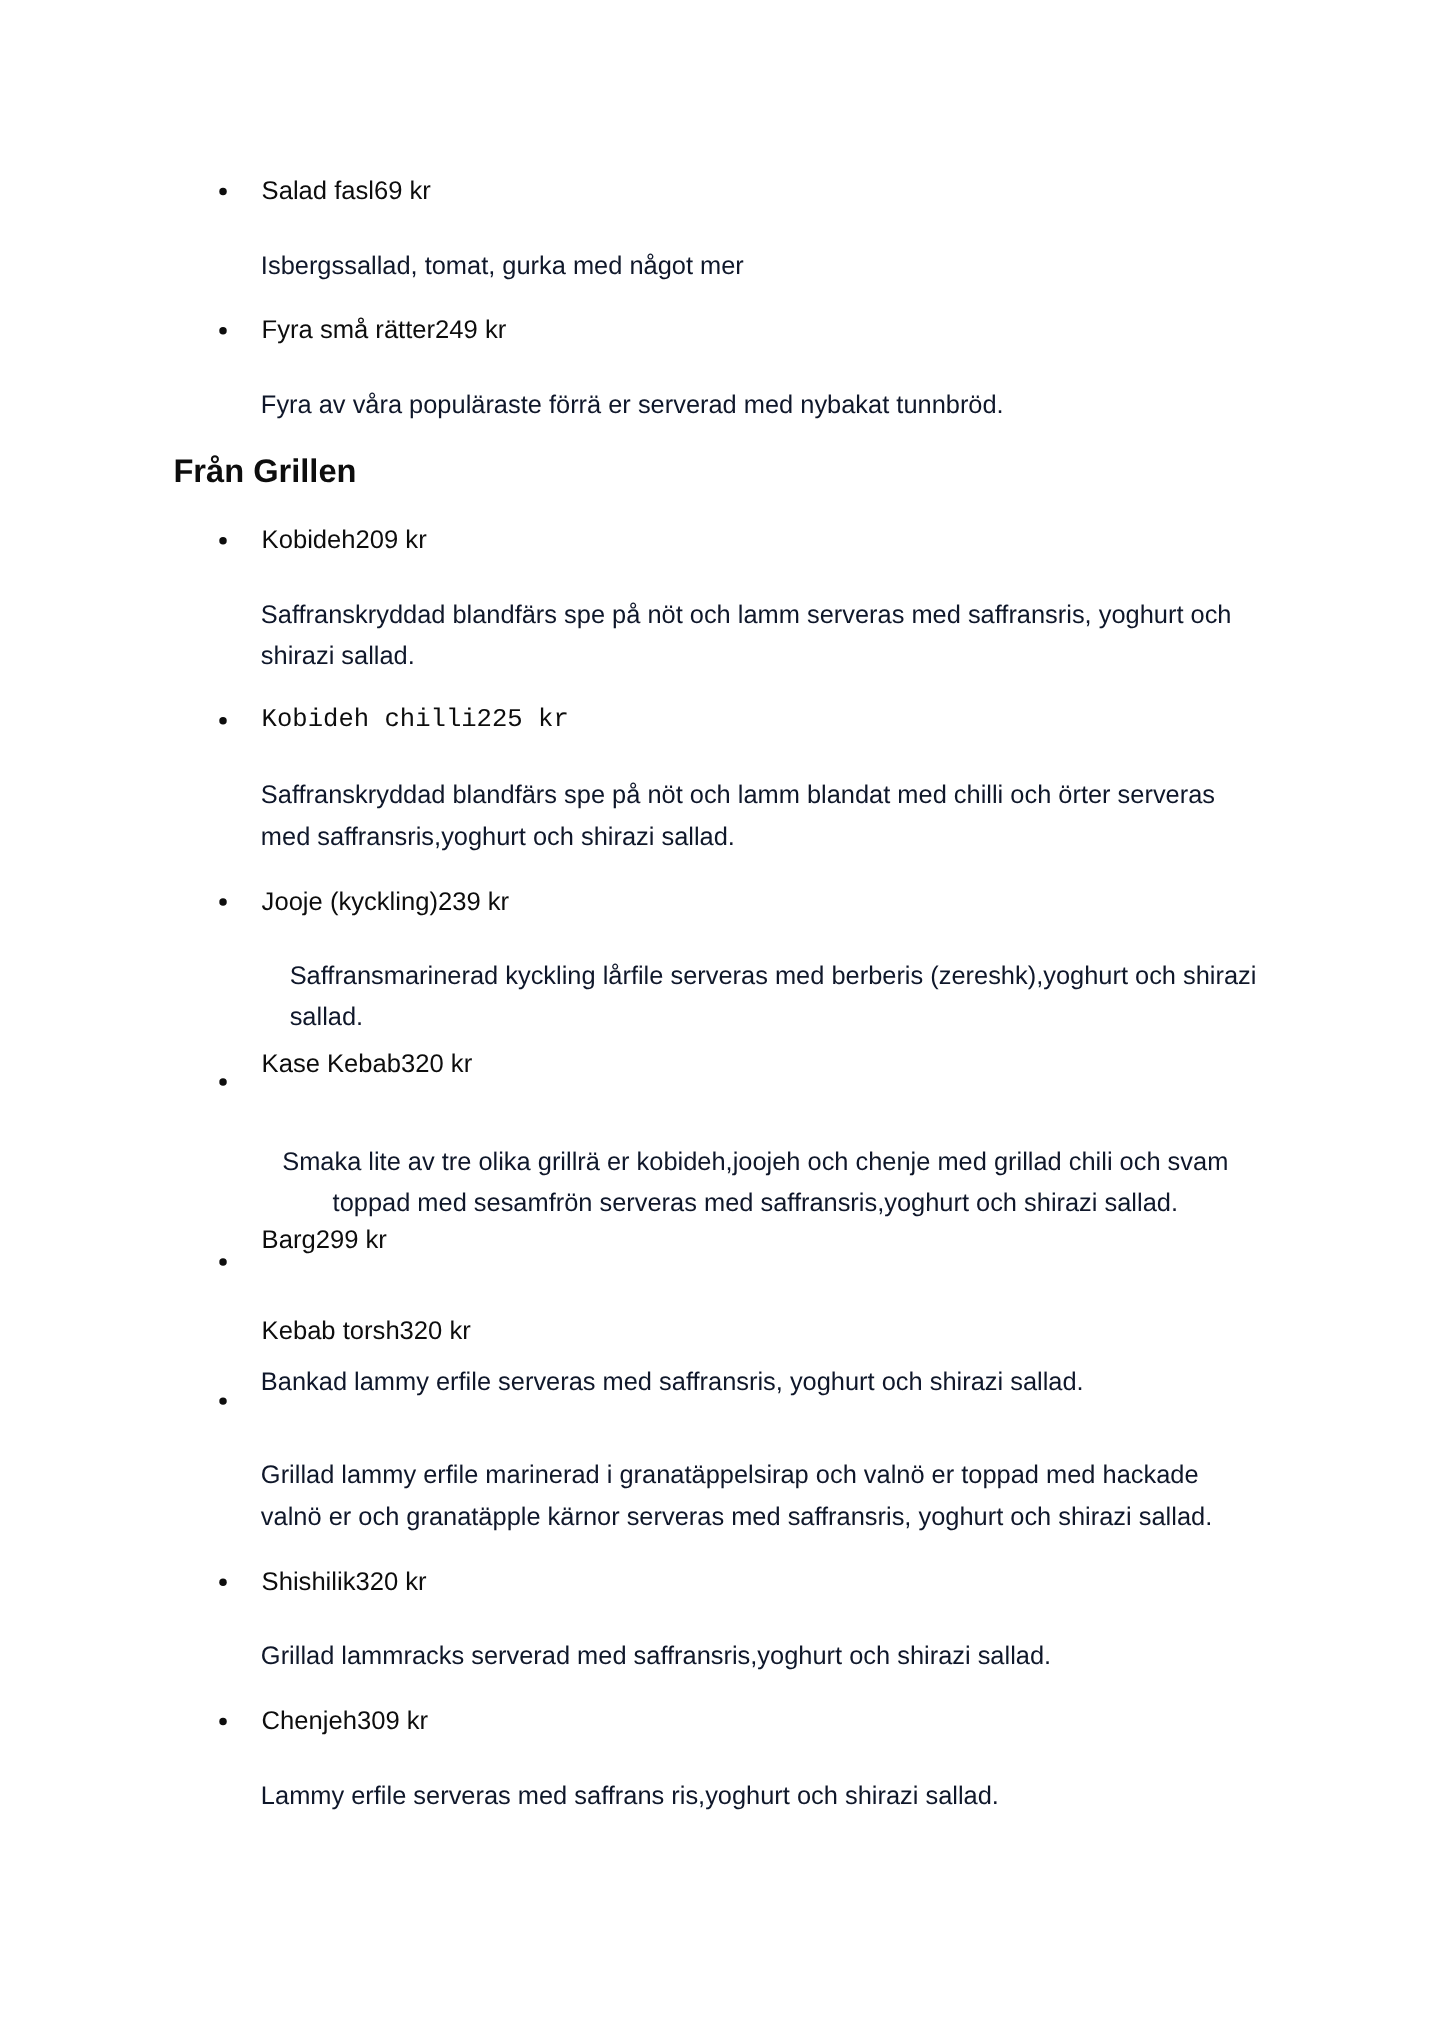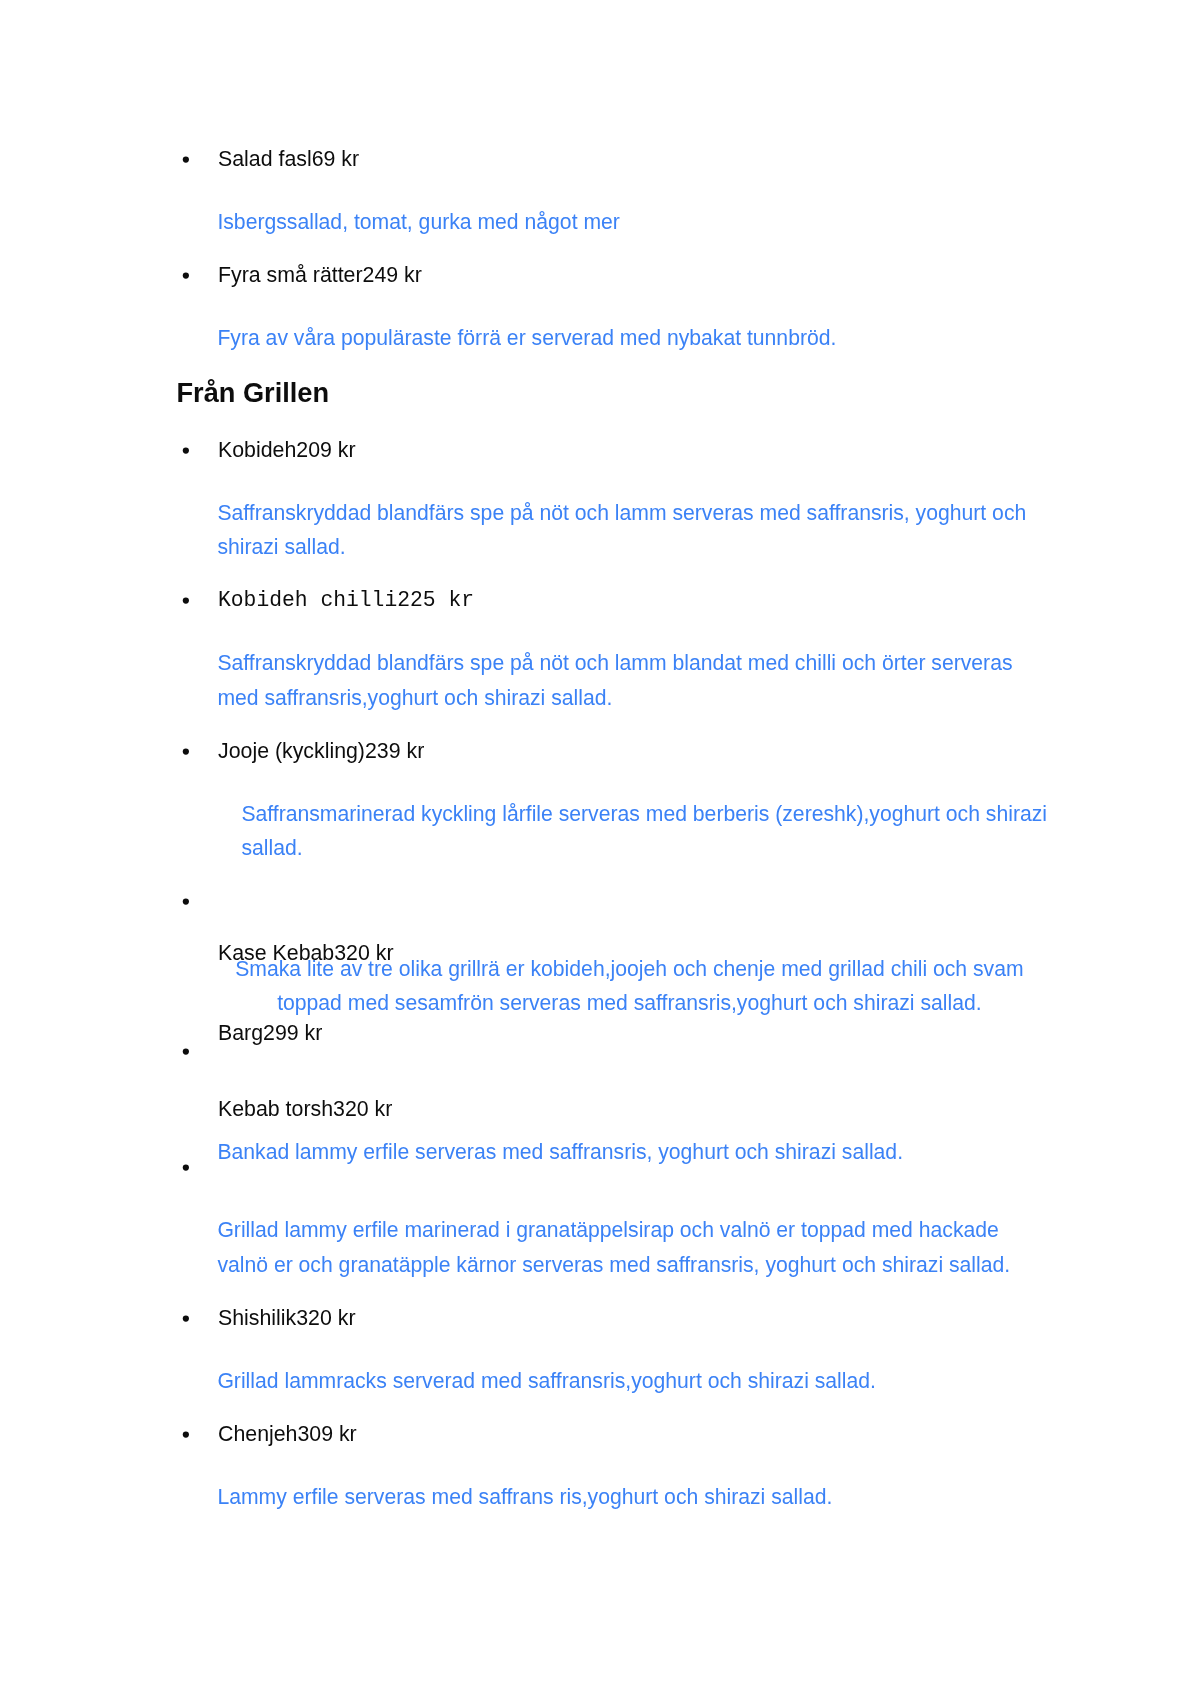--- a/index.html
+++ b/index.html
@@ -56,21 +56,21 @@
     color: #0d0d0d;
     white-space: nowrap;
   }
   .item-desc {
     position: absolute;
     transform: translateZ(0);
     left: 217.4px;
     width: 824px;
     font-size: 21.18px;
     line-height: 34.26px;
-    color: #3b82f6;
+    color: #0f172a;
   }
   .section-heading {
     position: absolute;
     transform: translateZ(0);
     left: 144.5px;
     font-size: 27.2px;
     line-height: 32px;
     font-weight: bold;
     color: #0d0d0d;
     margin: 0;
@@ -91,21 +91,21 @@
         <div class="item-desc" style="top:204.9px">Isbergssallad, tomat, gurka med något mer</div>
       </li>
       <li class="menu-item">
         <svg class="bullet" style="top:270.08px" width="12" height="12" viewBox="0 0 12 12">
             <circle cx="5.85" cy="5.6" r="3.1" fill="#0d0d0d"></circle>
           </svg>
         <div class="item-title" style="top:262.08px">Fyra små rätter249 kr</div>
         <div class="item-desc" style="top: 320.98px;">Fyra av våra populäraste förrä er serverad med nybakat tunnbröd.</div>
       </li>
     </ul>
-    <h2 class="section-heading" style="top: 377.18px; margin-left: 32px;">Från Grillen</h2>
+    <h2 class="section-heading" style="top: 377.18px;">Från Grillen</h2>
     <ul class="menu-list">
       <li class="menu-item">
         <svg class="bullet" style="top:445.03px" width="12" height="12" viewBox="0 0 12 12">
             <circle cx="5.85" cy="5.6" r="3.1" fill="#0d0d0d"></circle>
           </svg>
         <div class="item-title" style="top:437.03px">Kobideh209 kr</div>
         <div class="item-desc" style="top: 495.93px;">Saffranskryddad blandfärs spe på nöt och lamm serveras med saffransris, yoghurt och shirazi sallad.</div>
       </li>
       <li class="menu-item">
         <svg class="bullet" style="top: 595.37px;" width="12" height="12" viewBox="0 0 12 12">
@@ -118,21 +118,21 @@
         <svg class="bullet" style="top: 745.71px;" width="12" height="12" viewBox="0 0 12 12">
             <circle cx="5.85" cy="5.6" r="3.1" fill="#0d0d0d"></circle>
           </svg>
         <div class="item-title" style="top: 737.71px;">Jooje (kyckling)239 kr</div>
         <div class="item-desc" style="top: 796.61px; margin-left: 24px;">Saffransmarinerad kyckling lårfile serveras med berberis (zereshk),yoghurt och shirazi sallad.</div>
       </li>
       <li class="menu-item">
         <svg class="bullet" style="top: 896.05px;" width="12" height="12" viewBox="0 0 12 12">
             <circle cx="5.85" cy="5.6" r="3.1" fill="#0d0d0d"></circle>
           </svg>
-        <div class="item-title" style="top: 940px; text-align: center;">Kase Kebab320 kr</div>
+        <div class="item-title" style="top: 873px; text-align: center;">Kase Kebab320 kr</div>
         <div class="item-desc" style="top: 952px; text-align: center;">Smaka lite av tre olika grillrä er kobideh,joojeh och chenje med grillad chili och svam toppad med sesamfrön serveras med saffransris,yoghurt och shirazi sallad.</div>
       </li>
       <li class="menu-item">
         <svg class="bullet" style="top: 1046.39px;" width="12" height="12" viewBox="0 0 12 12">
             <circle cx="5.85" cy="5.6" r="3.1" fill="#0d0d0d"></circle>
           </svg>
         <div class="item-title" style="top: 992px; margin-top: 28px;">Barg299 kr</div>
         <div class="item-desc" style="top: 1097.29px; margin-top: 38px;">Bankad lammy erfile serveras med saffransris, yoghurt och shirazi sallad.</div>
       </li>
       <li class="menu-item">

